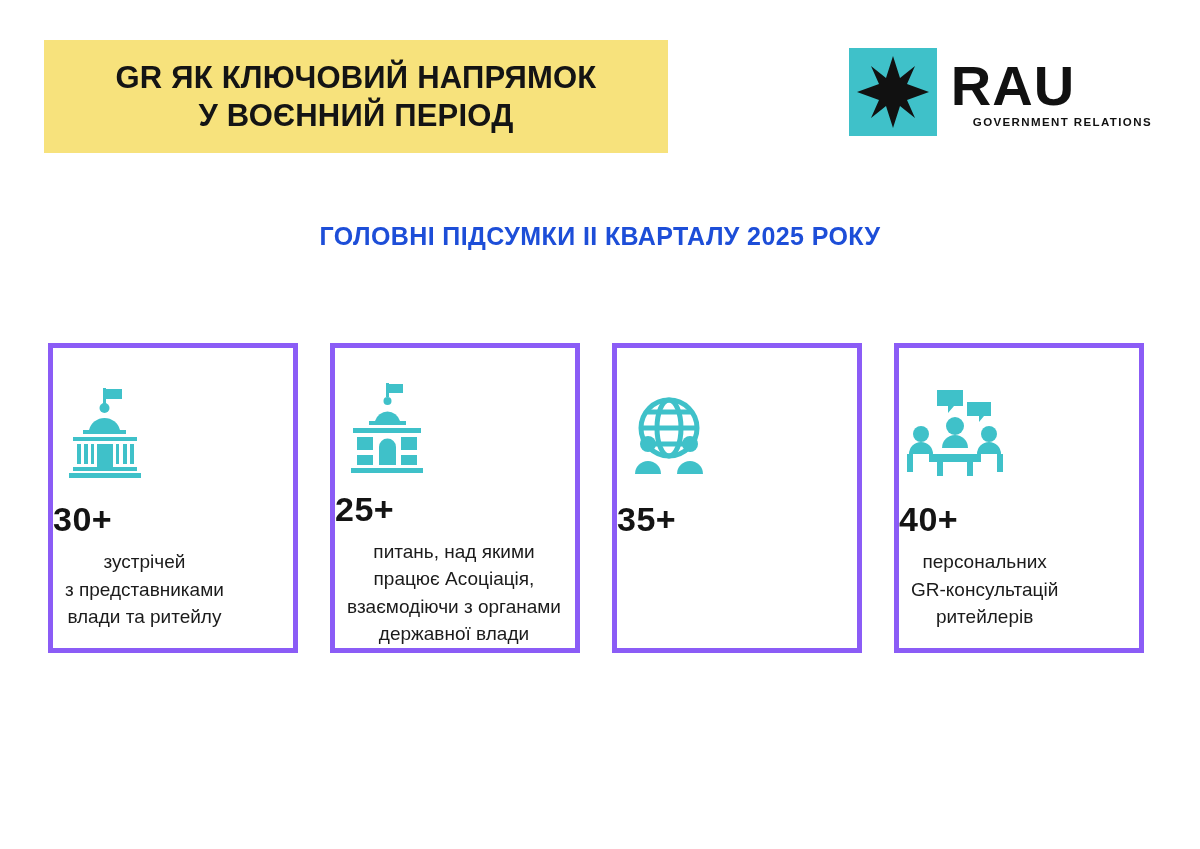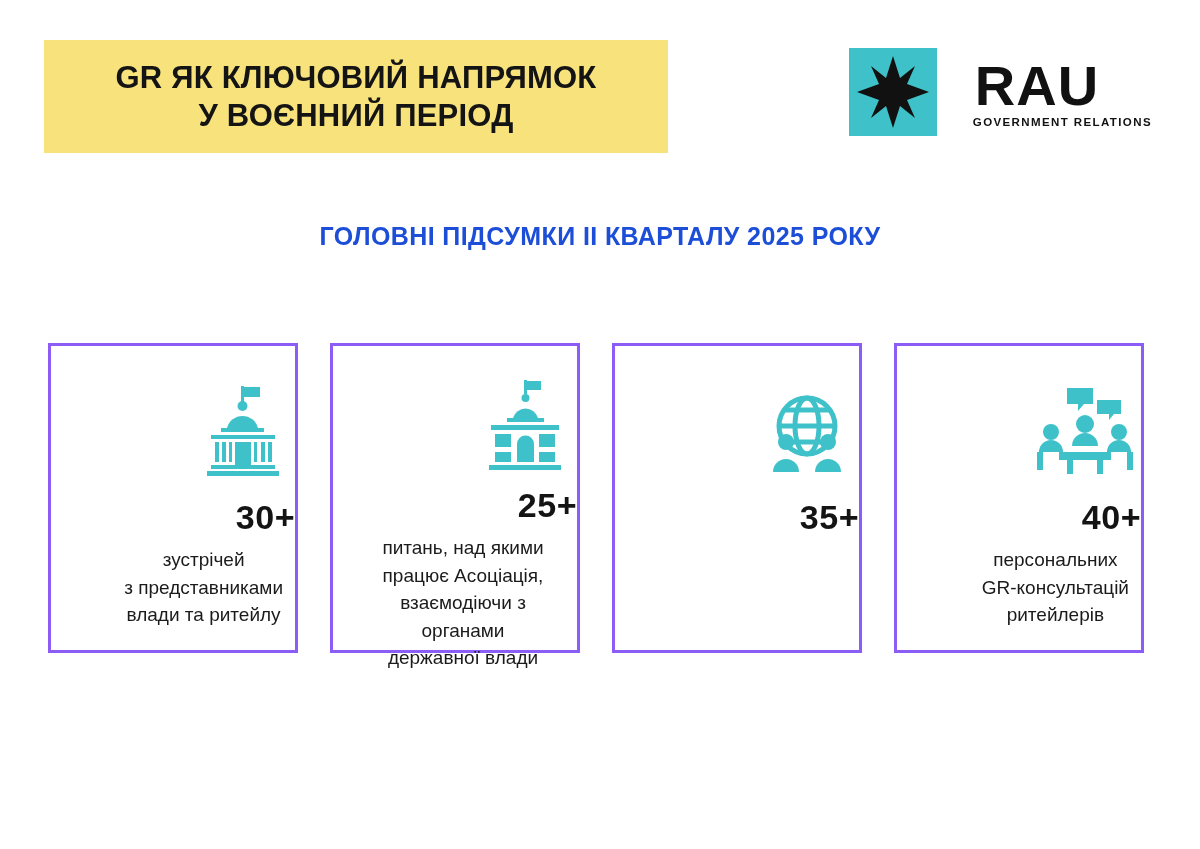--- a/index.html
+++ b/index.html
@@ -70,21 +70,20 @@
     align-items: flex-start;
     justify-content: center;
     padding-top: 4px;
   }
   .logo-rau {
     font-size: 56px;
     font-weight: bold;
     letter-spacing: 1px;
     line-height: 0.92;
     color: #111111;
-    margin-left: 24px;
   }
   .logo-sub {
     font-size: 11.5px;
     font-weight: bold;
     letter-spacing: 1.4px;
     color: #111111;
     margin-top: 5px;
     padding-left: 22px;
   }
 
@@ -107,28 +106,27 @@
     position: absolute;
     top: 343px;
     left: 48px;
     width: 1104px;
     display: flex;
     gap: 32px;
   }
   .card {
     width: 250px;
     height: 310px;
-    border: 3px solid #8b5cf6;
+    border: 5px solid #8b5cf6;
     box-sizing: border-box;
     background: #ffffff;
     display: flex;
     flex-direction: column;
-    align-items: flex-end;
+    align-items: flex-start;
     padding-top: 28px;
-    padding-left: 16px;
   }
   .card-icon {
     height: 116px;
     display: flex;
     align-items: center;
     justify-content: center;
   }
   .card-number {
     font-size: 34px;
     font-weight: bold;

